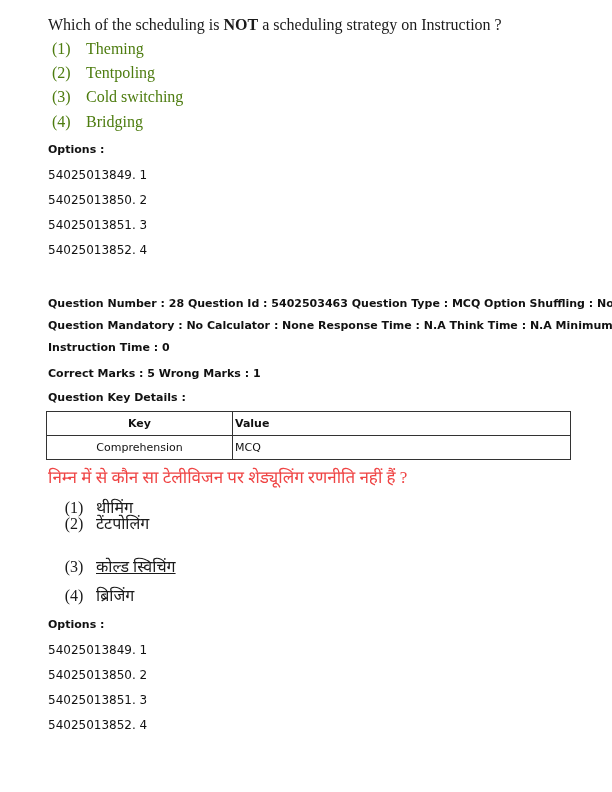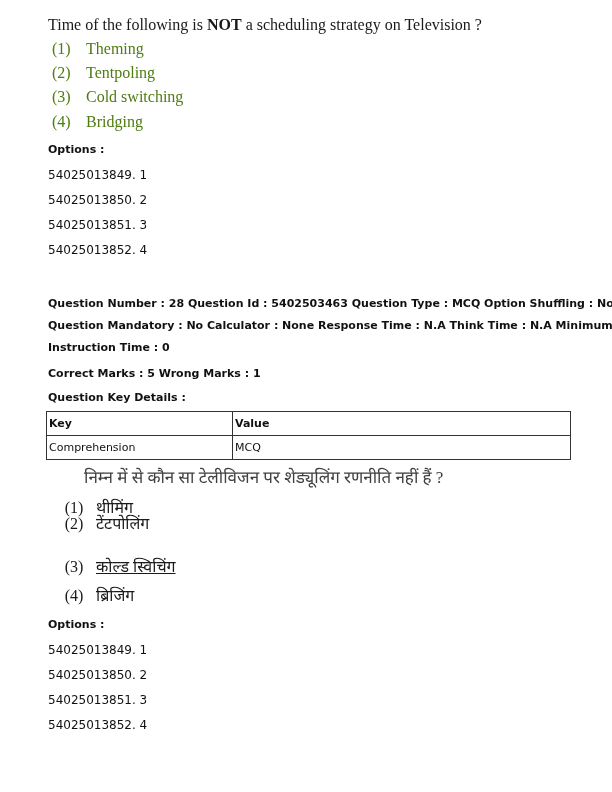--- a/index.html
+++ b/index.html
@@ -18,32 +18,32 @@
 
   .meta { left: 48px; font-size: 11px; font-weight: bold; color: #111; white-space: nowrap; }
 
   table.keytable {
     position: absolute; left: 46px; top: 411px; width: 525px;
     border-collapse: collapse; font-size: 11px;
   }
   table.keytable td {
     border: 1px solid #333; padding: 2px 2px; height: 19px; vertical-align: middle;
   }
-  table.keytable td.c1 { width: 181px; }
+  table.keytable td.c1 { width: 181px; text-align: center; }
   table.keytable tr.hdr td { font-weight: bold; }
 
-  .hi-title { left: 48px; top: 465px; font-size: 17px; color: #404040; white-space: nowrap; margin-left: 36px; }
+  .hi-title { left: 48px; top: 465px; font-size: 17px; color: #ef4444; white-space: nowrap; }
   .hi-choice { position: absolute; left: 52px; font-size: 16px; color: #1a1a1a; white-space: nowrap; text-align: center; }
   .hi-choice .num { display: inline-block; width: 44px; }
 </style>
 </head>
 <body>
 
 <div class="abs q-title serif">
-  <span>Time of the following is </span><b>NOT</b><span> a scheduling strategy on Television ?</span>
+  <span>Which of the scheduling is </span><b>NOT</b><span> a scheduling strategy on Instruction ?</span>
 </div>
 <div class="choice serif" style="top:40px;">
   <span class="num">(1)</span><span>Theming</span>
 </div>
 <div class="choice serif" style="top:64px;">
   <span class="num">(2)</span><span>Tentpoling</span>
 </div>
 <div class="choice serif" style="top:88px;">
   <span class="num">(3)</span><span>Cold switching</span>
 </div>

